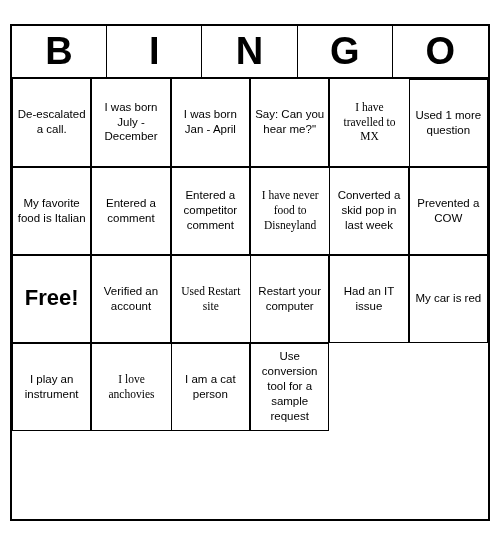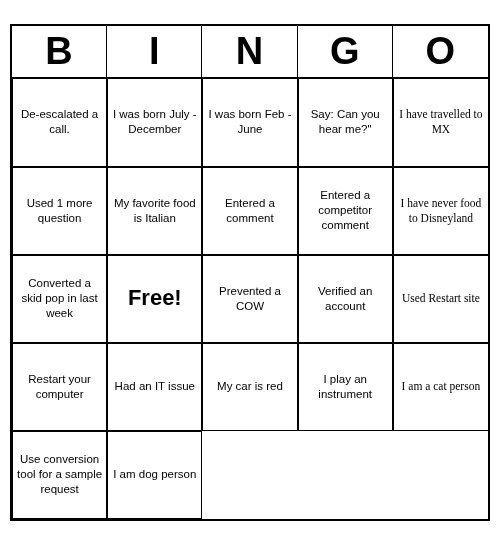--- a/index.html
+++ b/index.html
@@ -30,21 +30,21 @@
       font-size: 38px;
       font-weight: bold;
       padding: 4px 0;
       border-right: 1px solid #000;
     }
     .bingo-letter:last-child {
       border-right: none;
     }
     .bingo-grid {
       display: grid;
-      grid-template-columns: repeat(5, 1fr);
+      grid-template-columns: repeat(6, 1fr);
       grid-template-rows: repeat(5, 1fr);
     }
     .bingo-cell {
       border: 1px solid #000;
       min-height: 88px;
       display: flex;
       align-items: center;
       justify-content: center;
       text-align: center;
       padding: 4px;
@@ -70,34 +70,34 @@
   <div class="bingo-header">
   <div class="bingo-letter">B</div>
       <div class="bingo-letter">I</div>
       <div class="bingo-letter">N</div>
       <div class="bingo-letter">G</div>
       <div class="bingo-letter">O</div>
     </div>
   <div class="bingo-grid">
   <div class="bingo-cell">De-escalated a call.</div>
       <div class="bingo-cell">I was born July - December</div>
-      <div class="bingo-cell">I was born Feb - June</div>
+      <div class="bingo-cell">I was born Jan - April</div>
       <div class="bingo-cell">Say: Can you hear me?"</div>
       <div class="bingo-cell">I have travelled to MX</div>
       <div class="bingo-cell">Used 1 more question</div>
       <div class="bingo-cell">My favorite food is Italian</div>
       <div class="bingo-cell">Entered a comment</div>
       <div class="bingo-cell">Entered a competitor comment</div>
       <div class="bingo-cell">I have never food to Disneyland</div>
       <div class="bingo-cell">Converted a skid pop in last week</div>
+      <div class="bingo-cell">Prevented a COW</div>
       <div class="bingo-cell free">Free!</div>
-      <div class="bingo-cell">Prevented a COW</div>
       <div class="bingo-cell">Verified an account</div>
       <div class="bingo-cell">Used Restart site</div>
       <div class="bingo-cell">Restart your computer</div>
       <div class="bingo-cell">Had an IT issue</div>
       <div class="bingo-cell">My car is red</div>
       <div class="bingo-cell">I play an instrument</div>
+      <div class="bingo-cell">I love anchovies</div>
       <div class="bingo-cell">I am a cat person</div>
       <div class="bingo-cell">Use conversion tool for a sample request</div>
-      <div class="bingo-cell">I am dog person</div>
     </div>
 </div>
 
 </body></html>

